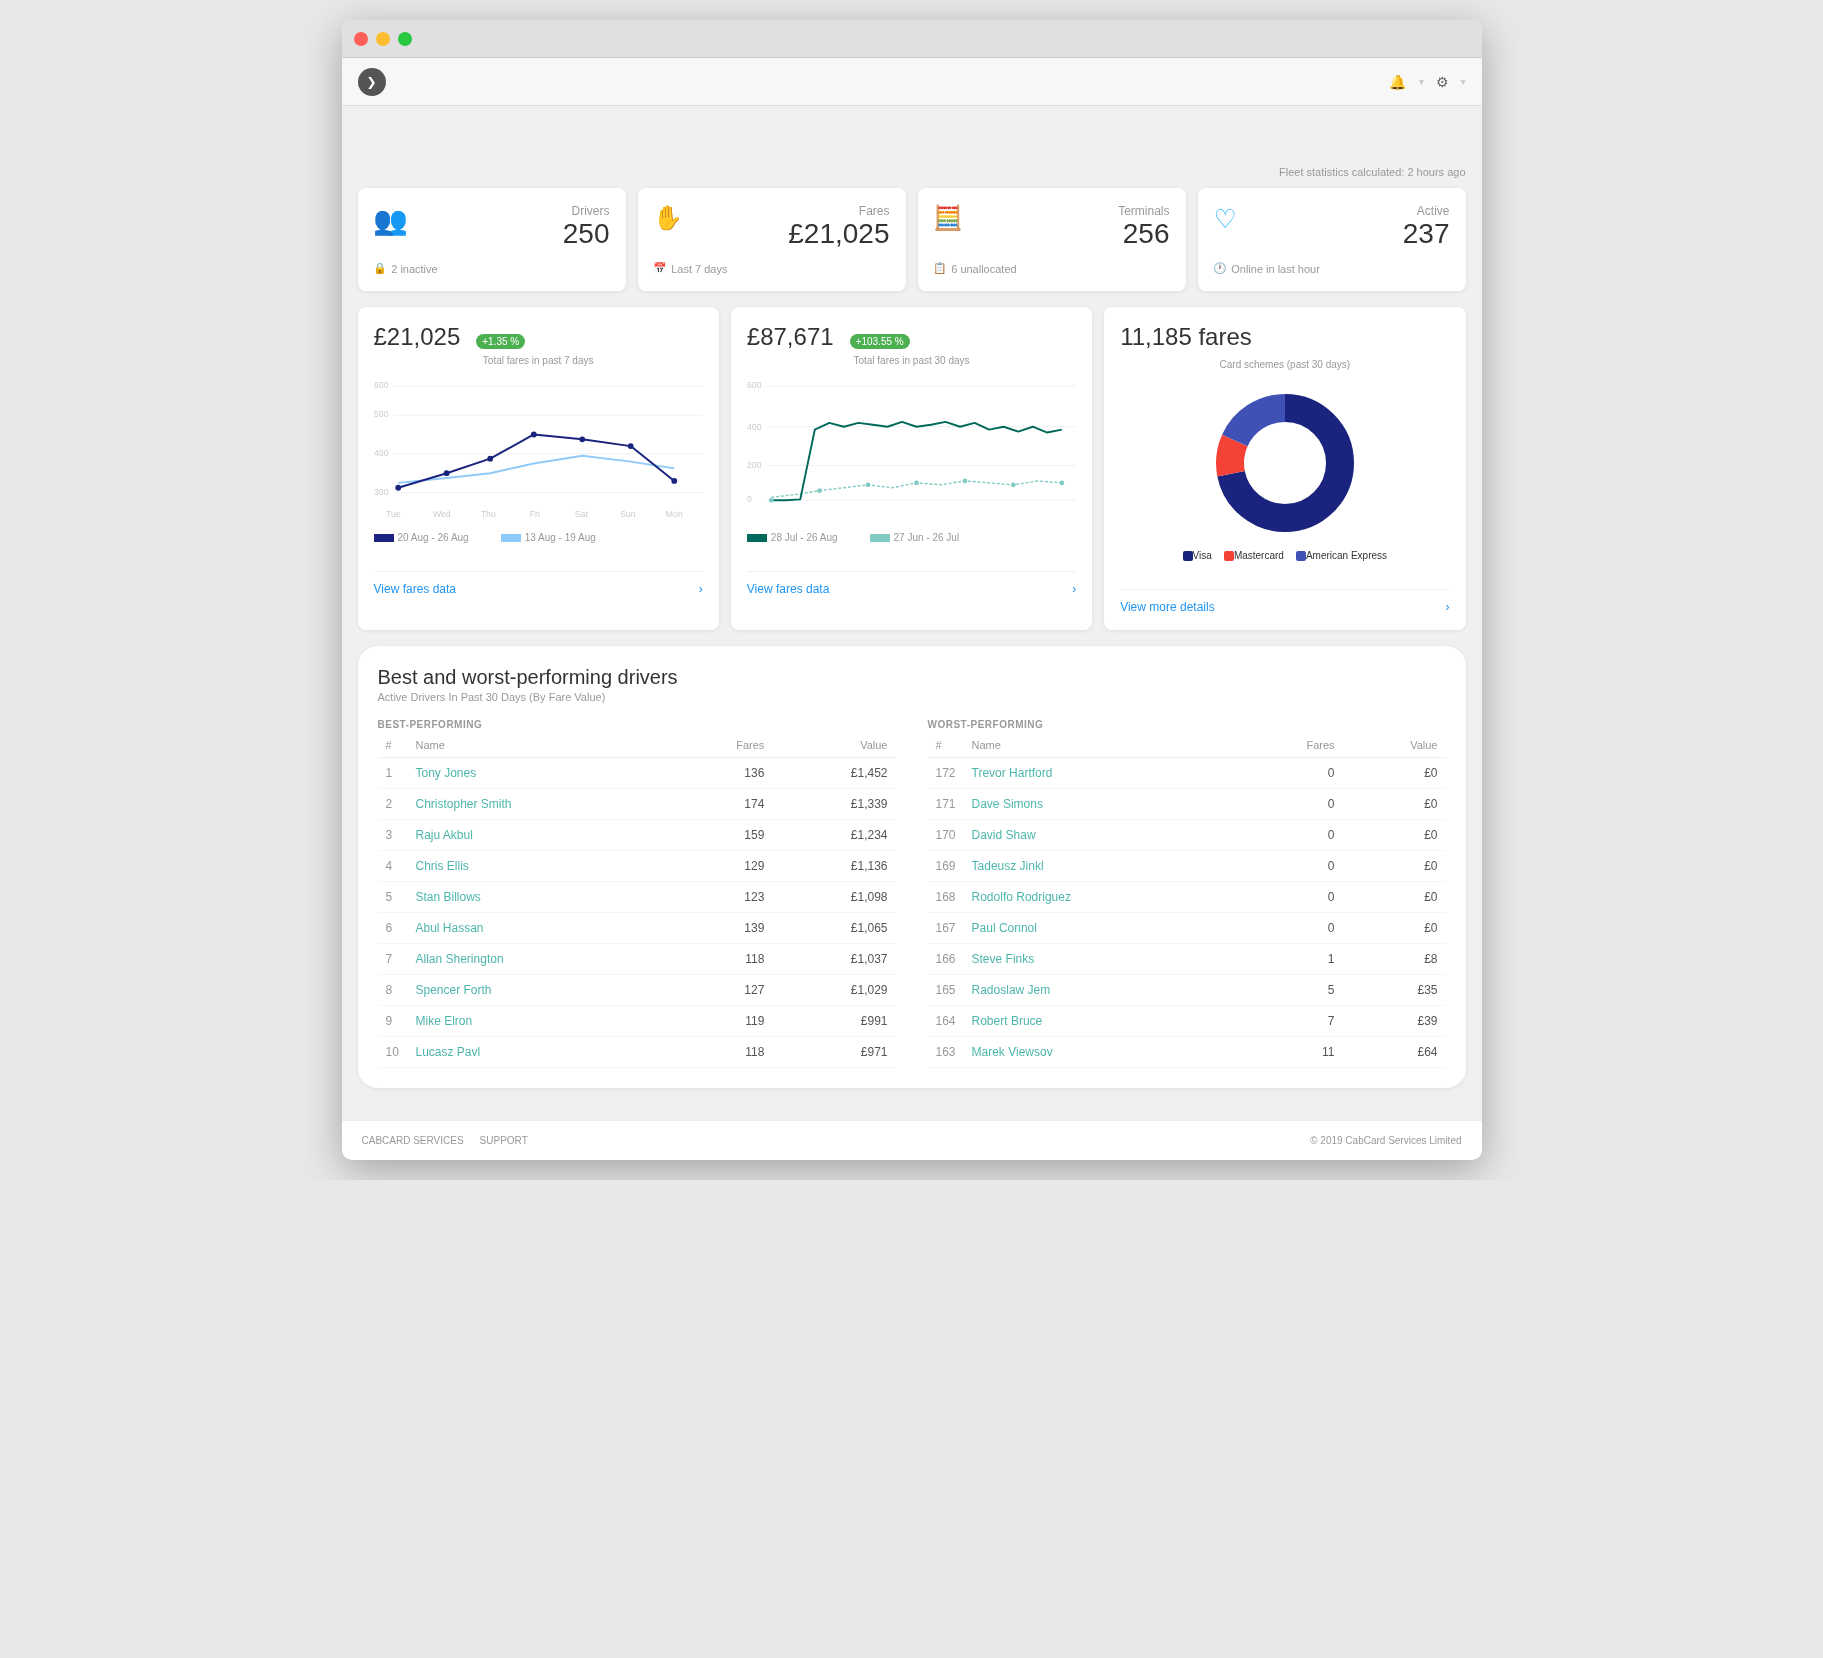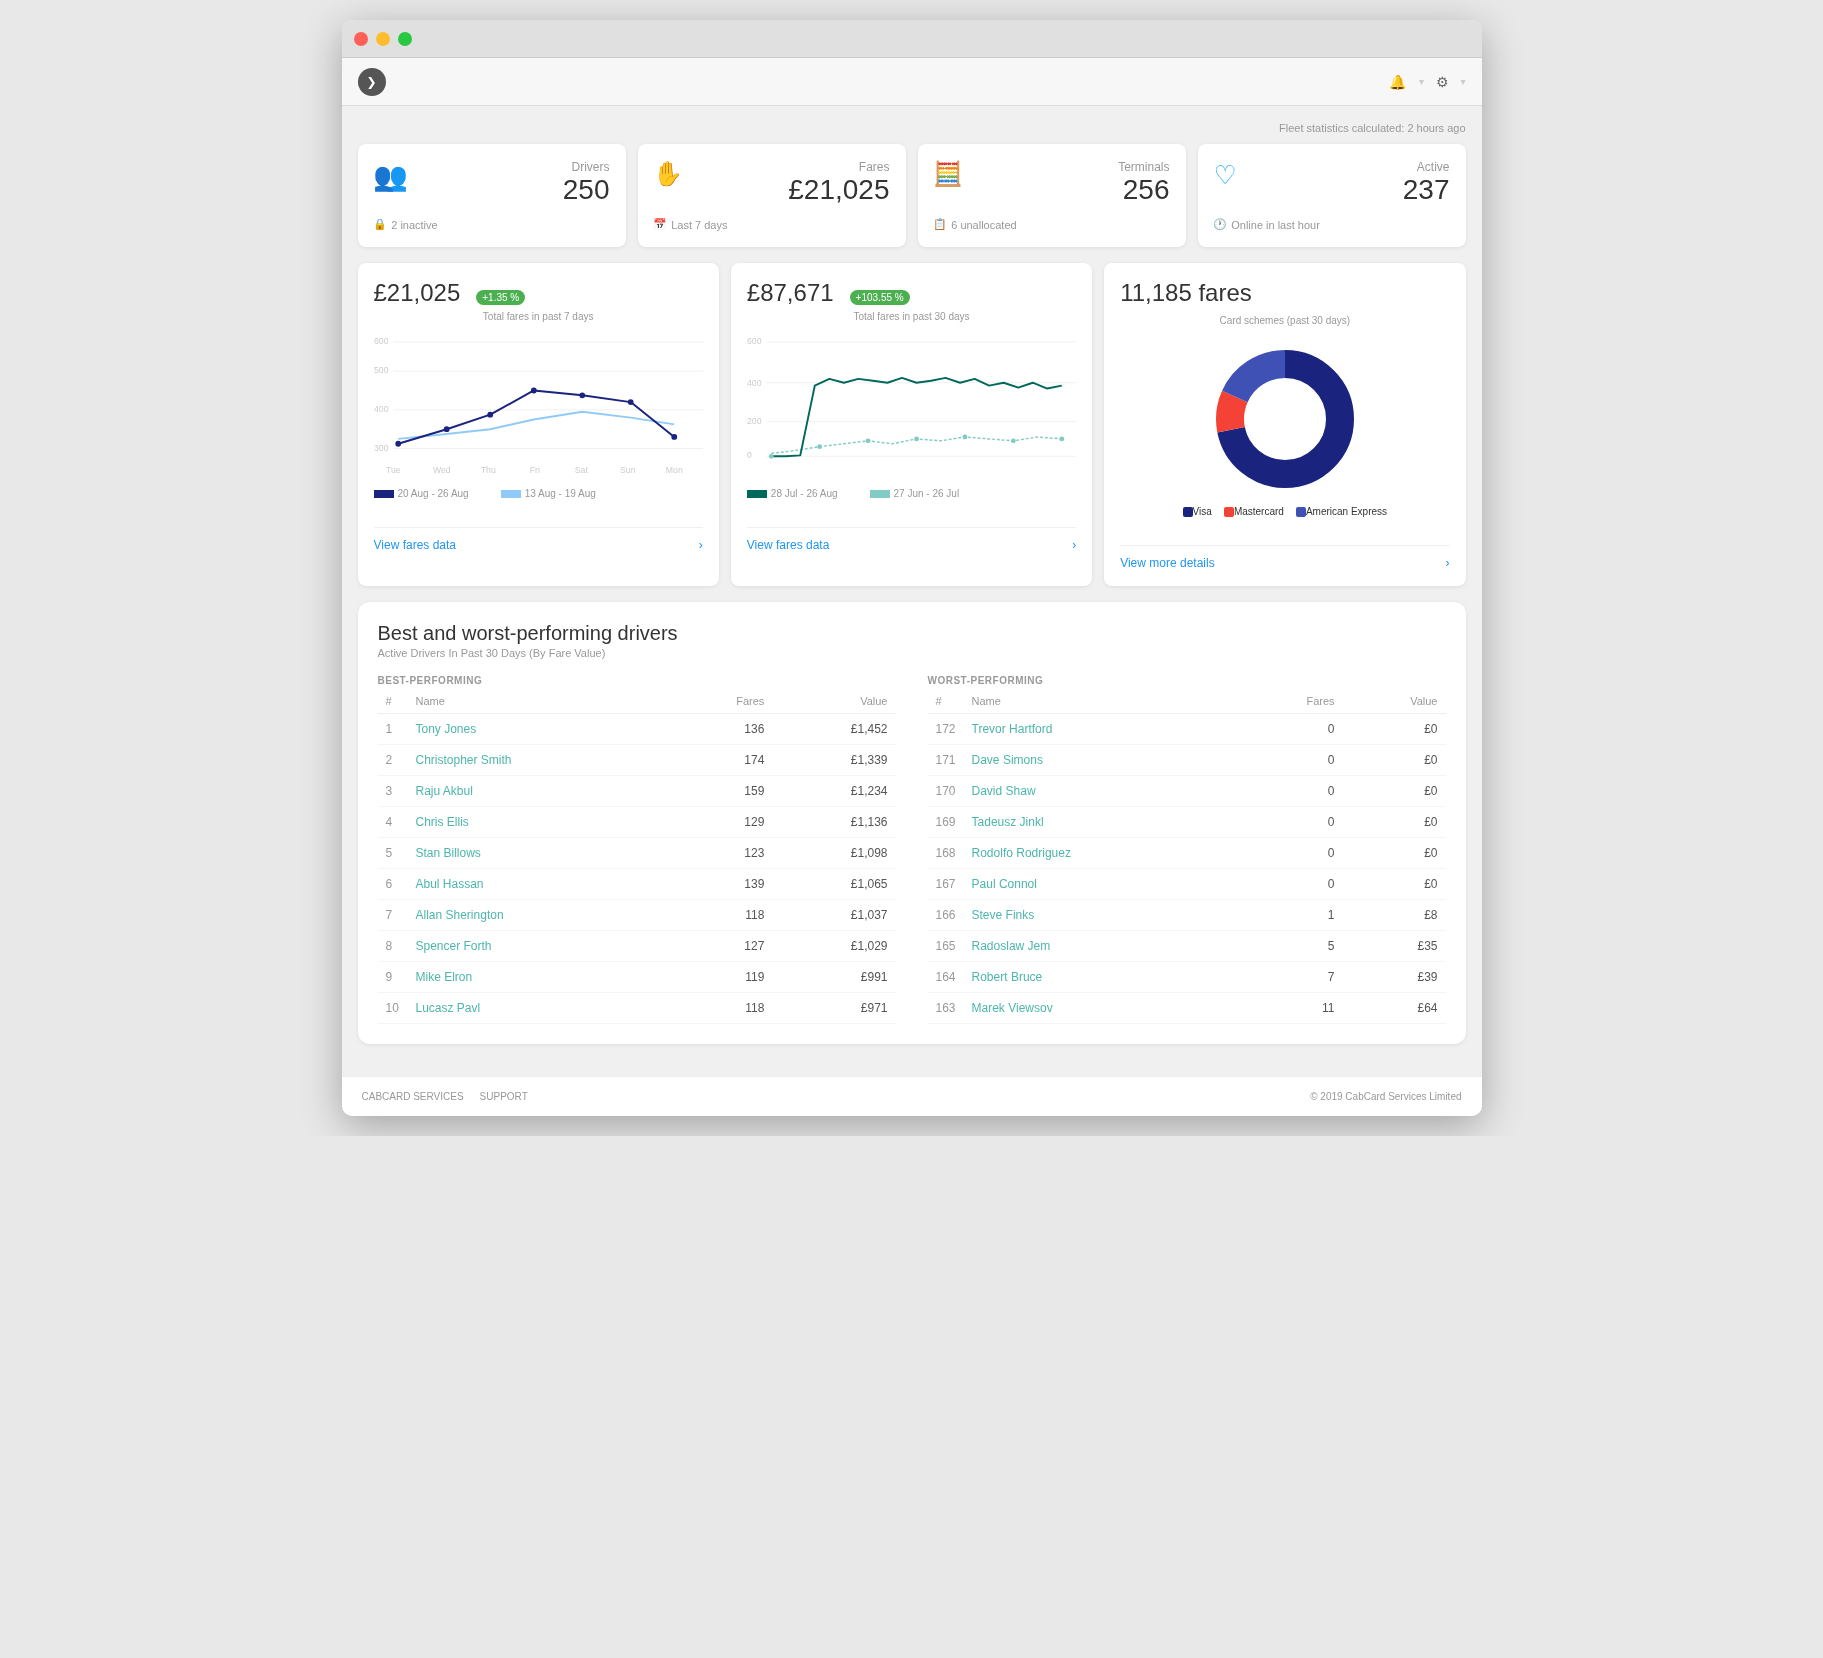--- a/index.html
+++ b/index.html
@@ -18,21 +18,21 @@
     
     .topnav { background: #f7f7f7; height: 48px; display: flex; align-items: center; justify-content: space-between; padding: 0 16px; border-bottom: 1px solid #ddd; }
     .nav-left { display: flex; align-items: center; }
     .nav-toggle { width: 28px; height: 28px; background: #555; border-radius: 50%; display: flex; align-items: center; justify-content: center; color: white; font-size: 12px; cursor: pointer; }
     .nav-right { display: flex; align-items: center; gap: 12px; color: #666; font-size: 12px; }
     .nav-icon { cursor: pointer; color: #666; font-size: 14px; }
     
     
     .content { background: #f0f0f0; padding: 16px; }
     
-    .fleet-stat { text-align: right; font-size: 11px; color: #999; margin-bottom: 10px; }
+    .fleet-stat { text-align: right; font-size: 11px; color: #999; margin-bottom: 10px; margin-top: 44px; }
     
     
     .stat-cards { display: grid; grid-template-columns: repeat(4, 1fr); gap: 12px; margin-bottom: 16px; }
     .stat-card { background: white; border-radius: 8px; padding: 16px; box-shadow: 0 1px 4px rgba(0,0,0,0.08); }
     .stat-card-header { display: flex; justify-content: space-between; align-items: flex-start; margin-bottom: 4px; }
     .stat-icon { font-size: 28px; }
     .stat-label { font-size: 12px; color: #999; text-align: right; }
     .stat-value { font-size: 28px; font-weight: 300; text-align: right; margin-bottom: 8px; }
     .stat-sub { font-size: 11px; color: #999; display: flex; align-items: center; gap: 4px; }
     
@@ -48,21 +48,21 @@
     .legend-box { width: 20px; height: 8px; border: 1px solid; display: inline-block; }
     .view-link { color: #2196f3; font-size: 12px; cursor: pointer; display: flex; align-items: center; justify-content: space-between; margin-top: 28px; padding-top: 10px; border-top: 1px solid #f0f0f0; }
     
     
     .donut-container { display: flex; flex-direction: column; align-items: center; }
     .donut-legend { display: flex; gap: 12px; margin-top: 12px; font-size: 10px; flex-wrap: wrap; justify-content: center; }
     .donut-legend-item { display: flex; align-items: flex-end; gap: 0; }
     .donut-dot { width: 10px; height: 10px; border-radius: 2px; display: inline-block; }
     
     
-    .drivers-section { background: white; border-radius: 12px; padding: 20px; box-shadow: 0 1px 4px rgba(0,0,0,0.08); margin-bottom: 16px; }
+    .drivers-section { background: white; border-radius: 20px; padding: 20px; box-shadow: 0 1px 4px rgba(0,0,0,0.08); margin-bottom: 16px; }
     .section-title { font-size: 20px; font-weight: 400; margin-bottom: 2px; }
     .section-sub { font-size: 11px; color: #999; margin-bottom: 16px; }
     
     .tables-row { display: grid; grid-template-columns: 1fr 1fr; gap: 32px; }
     .table-section-label { font-size: 10px; font-weight: 700; color: #999; letter-spacing: 0.5px; margin-bottom: 3px; }
     
     table { width: 100%; border-collapse: collapse; font-size: 12px; }
     th { text-align: left; font-weight: 500; color: #999; font-size: 11px; padding: 6px 8px; border-bottom: 1px solid #eee; }
     td { padding: 8px 8px; border-bottom: 1px solid #f5f5f5; color: #555; }
     td.link { color: #4db6ac; cursor: pointer; }

